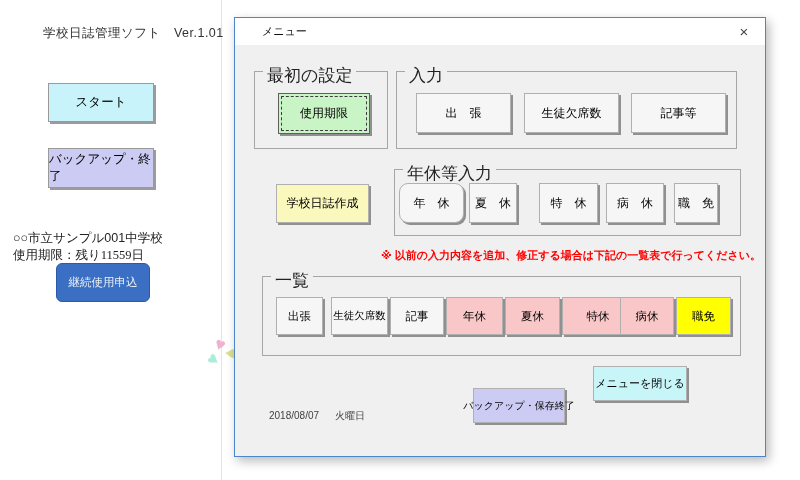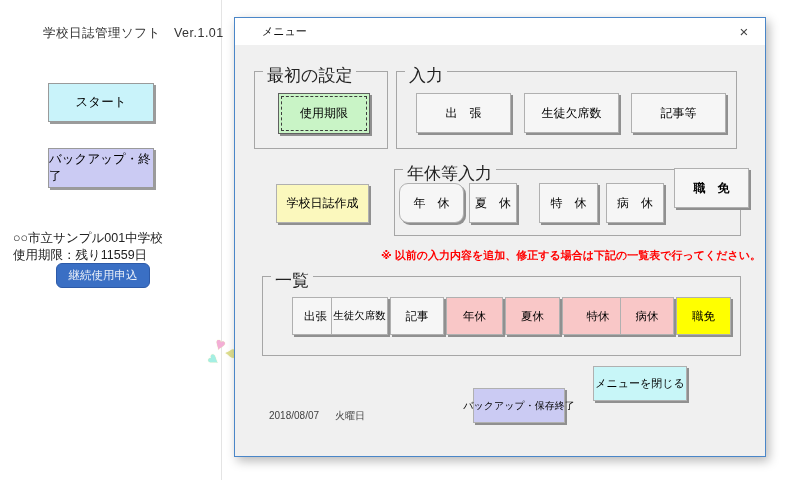--- a/index.html
+++ b/index.html
@@ -17,23 +17,23 @@
 
   .big-btn{
     display:flex;align-items:center;justify-content:center;
     font-size:12.5px;border:1px solid #9a9a9a;
     box-shadow:2px 2px 0 #9b9b9b;
   }
   .start-btn{left:48px;top:83px;width:106px;height:39px;background:#c9f3fa;}
   .backup-exit-btn{left:48px;top:148px;width:106px;height:40px;background:#cbcbf3;}
 
   .school-name{left:13px;top:230px;font-size:12.5px;color:#222;}
-  .license{left:13px;top:247px;font-size:12.5px;color:#222;}
+  .license{left:13px;top:247px;font-size:12.5px;color:#222;font-family:Liberation Serif, serif;}
   .renew-btn{
-    left:56px;top:263px;width:94px;height:25px;
+    left:56px;top:263px;width:94px;height:39px;
     display:flex;align-items:center;justify-content:center;
     background:#3a6fc4;border:1px solid #2d5aa8;border-radius:6px;
     color:#e9eff8;font-size:11.5px;
   }
 
   
   .heart{z-index:1;font-size:17px;line-height:1;text-shadow:0 0 1px #dede96;}
   .heart-pink{left:215px;top:336px;color:#f3aed6;transform:rotate(20deg);}
   .heart-cyan{left:208px;top:351px;color:#a4efe4;transform:rotate(-55deg);}
   .heart-yellow{left:226px;top:345px;color:#dede8e;transform:rotate(95deg);}
@@ -79,29 +79,29 @@
   .btn-trip{left:181px;top:75px;width:95px;height:40px;}
   .btn-absent{left:289px;top:75px;width:95px;height:40px;}
   .btn-article{left:396px;top:75px;width:95px;height:40px;}
 
   .btn-diary{left:41px;top:166px;width:93px;height:39px;background:#fbf8bd;}
 
   .btn-lv1{left:164px;top:165px;width:65px;height:40px;border-radius:9px;}
   .btn-lv2{left:234px;top:165px;width:48px;height:40px;}
   .btn-lv3{left:304px;top:165px;width:59px;height:40px;}
   .btn-lv4{left:371px;top:165px;width:58px;height:40px;}
-  .btn-lv5{left:439px;top:150px;width:75px;height:40px;font-weight:bold;}
+  .btn-lv5{left:439px;top:165px;width:44px;height:40px;}
 
   .warning{
     left:146px;top:230px;width:380px;text-align:center;
     font-size:11px;font-weight:bold;color:#ff0000;white-space:nowrap;
   }
 
   .btn-ls{height:38px;top:279px;font-size:11.5px;}
-  .ls1{left:41px;width:47px;margin-left:16px;}
+  .ls1{left:41px;width:47px;}
   .ls2{left:96px;width:57px;font-size:10.5px;}
   .ls3{left:155px;width:54px;}
   .ls4{left:211px;width:57px;background:#f9c7c7;}
   .ls5{left:270px;width:55px;background:#f9c7c7;}
   .ls6{left:327px;width:72px;background:#f9c7c7;}
   .ls7{left:385px;width:54px;background:#f9c7c7;}
   .ls8{left:441px;width:55px;background:#ffff00;}
 
   .date-row{left:34px;top:372px;font-size:10px;color:#3f3f3f;margin-top:19px;}
   .date-row .weekday{margin-left:16px;}

